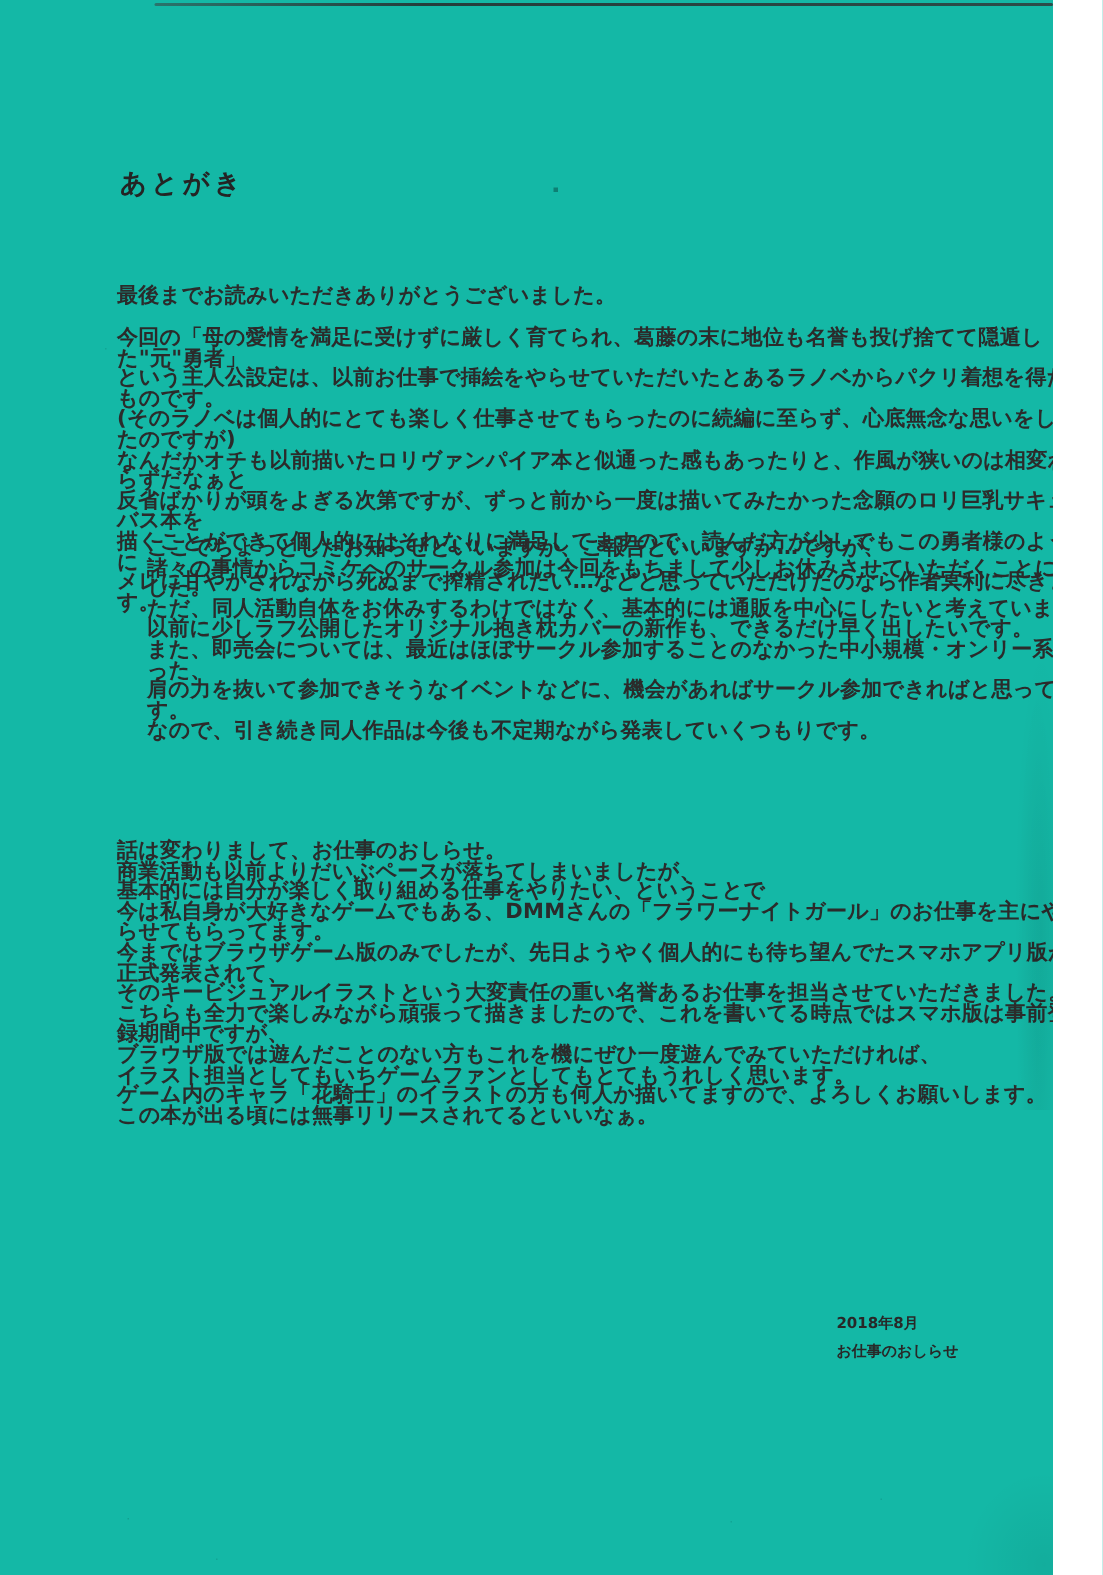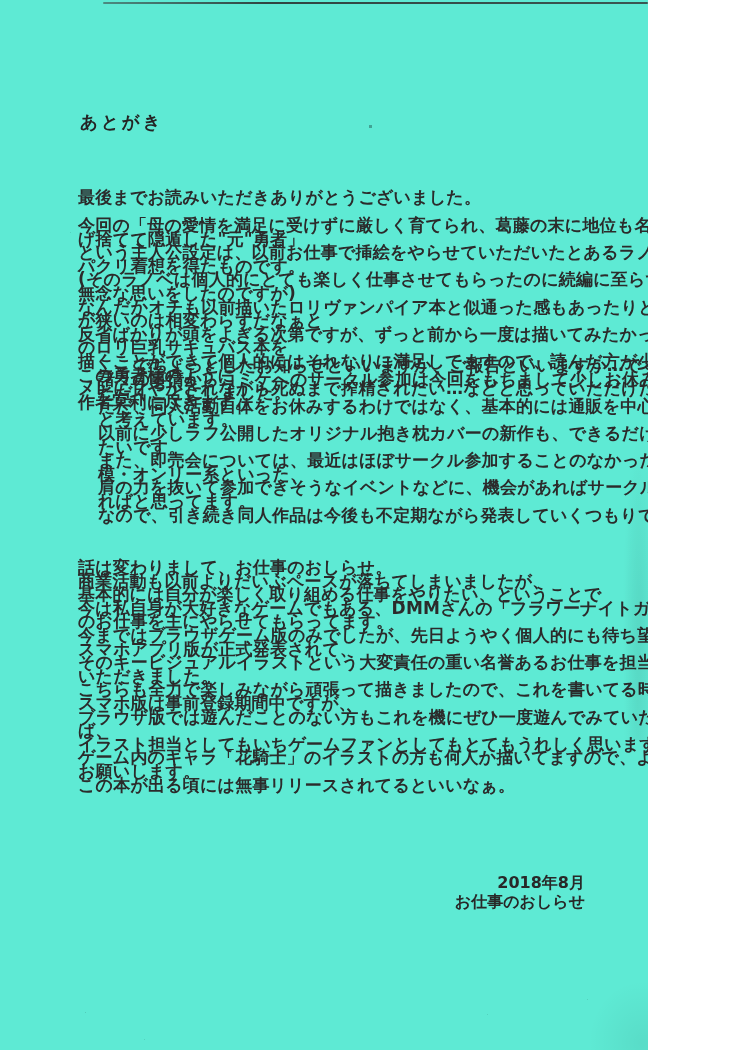--- a/index.html
+++ b/index.html
@@ -2,23 +2,23 @@
 <html><head>
 <meta charset="utf-8">
 <style>
   html, body {
     margin: 0;
     padding: 0;
     background: #ffffff;
   }
   .page {
     position: relative;
-    width: 648px;
+    width: 702px;
     height: 1050px;
-    background: #5eead4;
+    background: #14b8a6;
     overflow: hidden;
     font-family: "DejaVu Sans", sans-serif;
     color: #2b2b2b;
   }
   
   .scan-edge-top {
     position: absolute;
     top: 2px;
     left: 103px;
     right: 0;
@@ -33,39 +33,38 @@
     margin: 0;
     font-size: 17.5px;
     font-weight: 600;
     letter-spacing: 3px;
     color: #242424;
   }
   .para {
     position: absolute;
     left: 78px;
     width: 640px;
-    font-size: 17px;
+    font-size: 14px;
     font-weight: 600;
     line-height: 13.6px;
     letter-spacing: 0.2px;
     white-space: pre-line;
     color: #2b2b2b;
   }
   .para-thanks            { top: 191px; }
   .para-book-concept      { top: 219px; }
   .para-circle-announce   { top: 359px; margin-left: 20px; }
   .para-comiket-request   { top: 476px; }
   .para-work-news         { top: 561px; }
   .para-closing           { top: 762px; }
   .signature {
     position: absolute;
     right: 63px;
     top: 873px;
-    text-align: right;
-    font-size: 16px;
+    font-size: 10px;
     font-weight: 600;
     line-height: 19px;
     color: #282828;
   }
   
   .scan-noise-right {
     position: absolute;
     right: 0;
     top: 430px;
     width: 26px;

